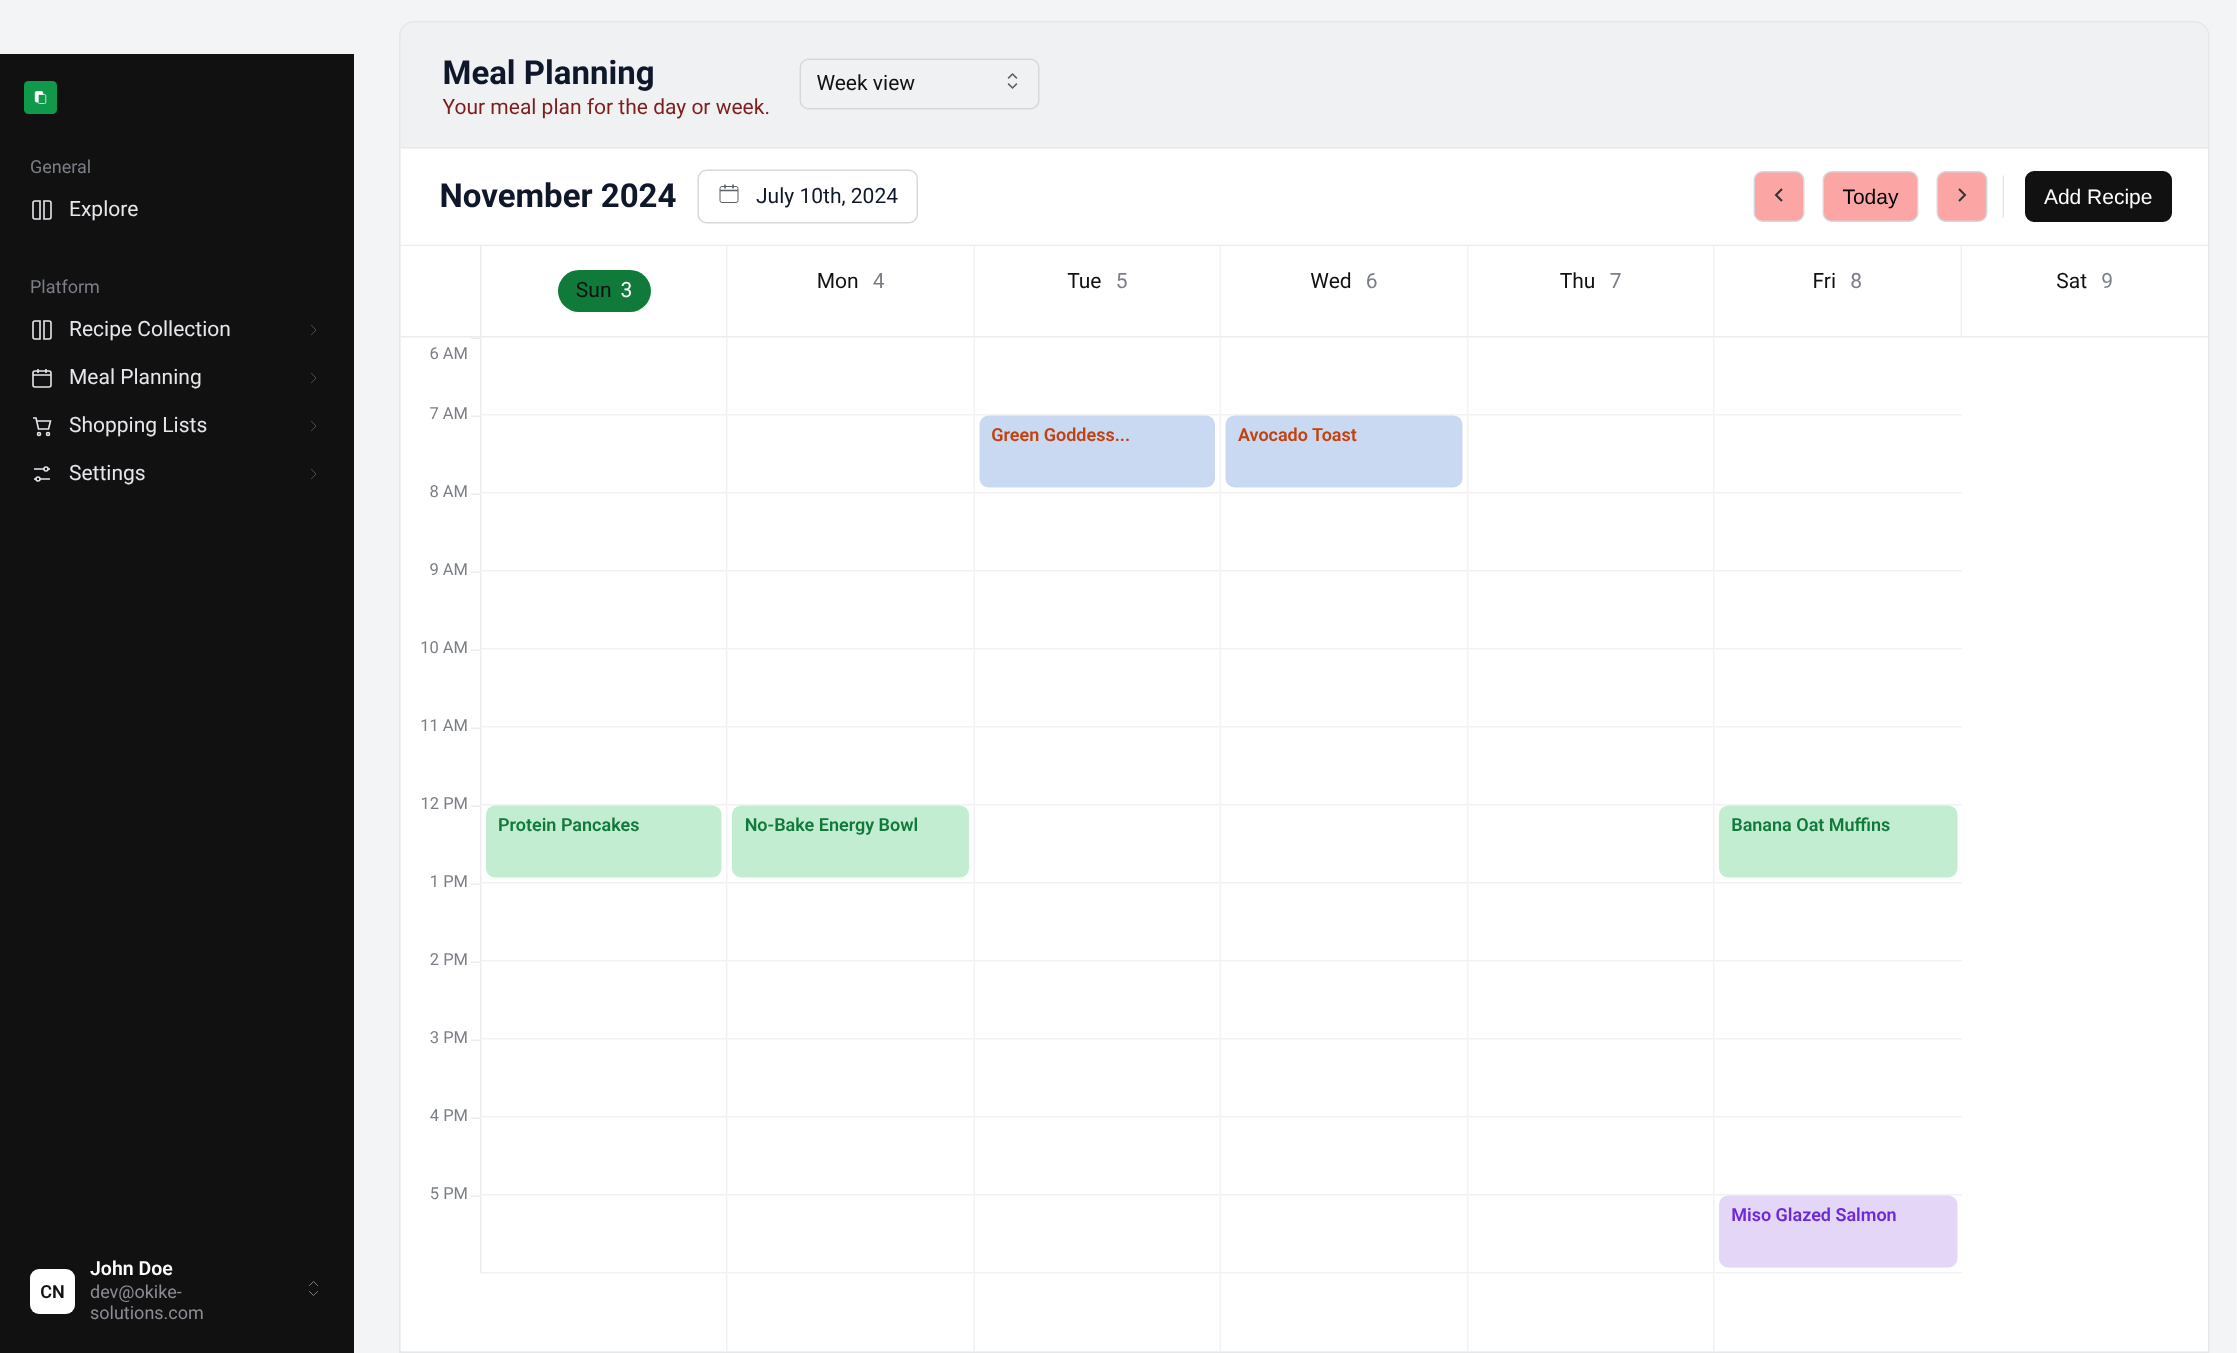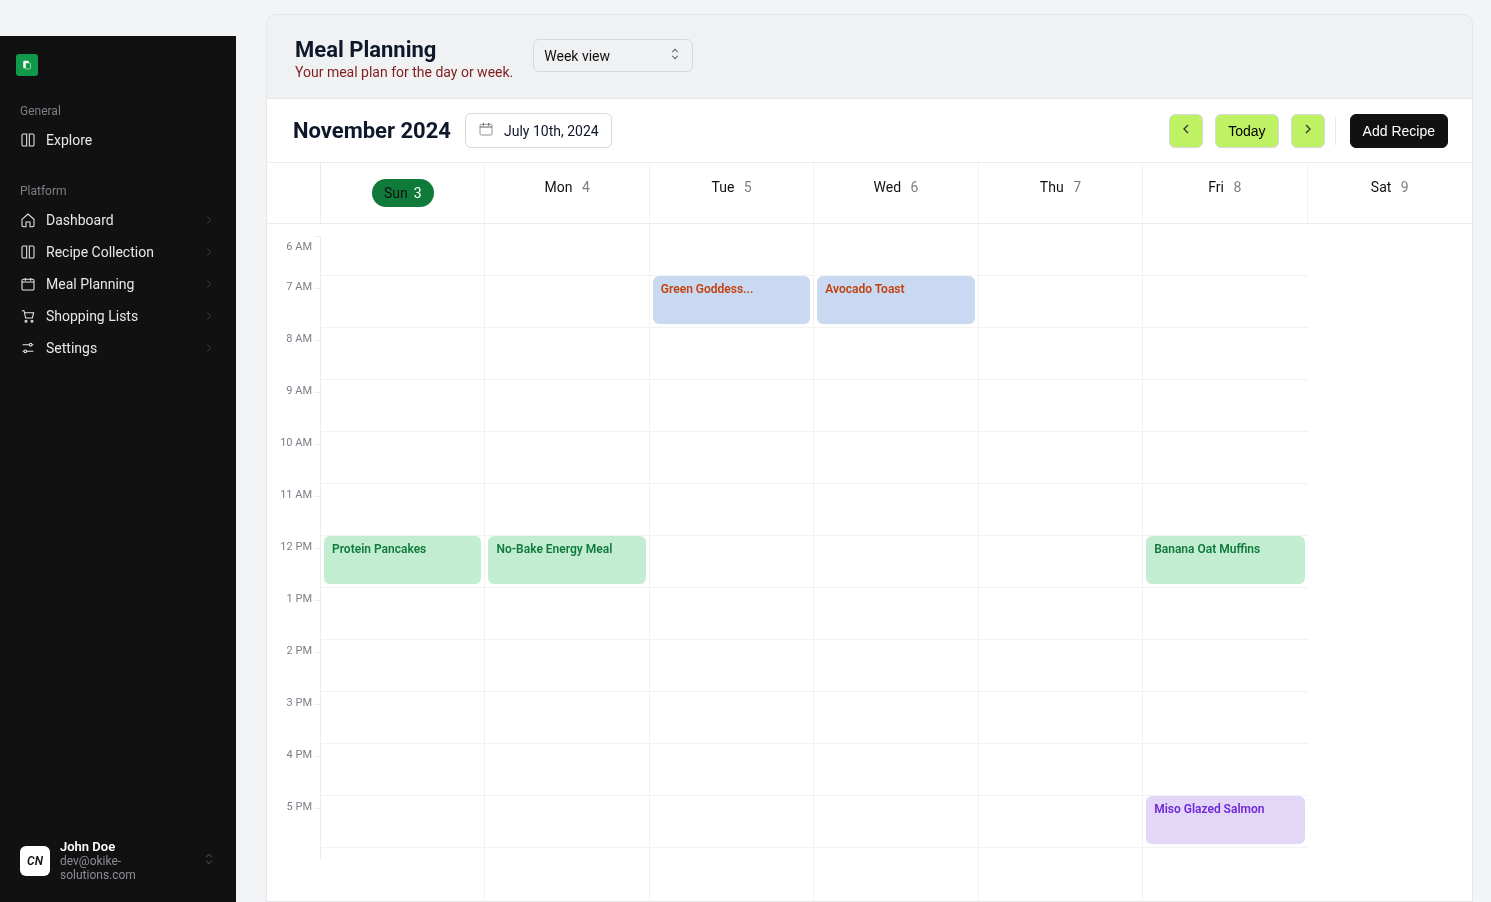--- a/index.html
+++ b/index.html
@@ -60,21 +60,21 @@
     border-radius: 8px;
     cursor: pointer;
   }
   .avatar {
     width: 30px; height: 30px;
     background: #fff;
     color: #111;
     font-weight: 600;
     font-size: 12px;
     border-radius: 6px;
-    display: flex; align-items: center; justify-content: center; font-style: italic;
+    display: flex; align-items: center; justify-content: center;
   }
   .user-box .name { font-size: 13px; font-weight: 600; color: #fff; }
   .user-box .email { font-size: 12px; color: #8a8d93; }
   .updown-chev svg { width: 14px; height: 14px; stroke: #8a8d93; fill: none; }
 
   
   .main {
     flex: 1;
     display: flex;
     flex-direction: column;
@@ -137,21 +137,21 @@
     border-radius: 6px;
     padding: 7px 12px;
     font-size: 14px;
     cursor: pointer;
   }
   .date-pill svg { width: 16px; height: 16px; stroke: #5c5f66; fill: none; }
   .toolbar .gap { flex: 1; }
   .btn {
     display: inline-flex; align-items: center; justify-content: center;
     border: 1px solid #d6d8dc;
-    background: #bef264;
+    background: #fca5a5;
     border-radius: 6px;
     height: 34px;
     padding: 0 12px;
     font-size: 14px;
     cursor: pointer;
   }
   .btn-icon { width: 34px; padding: 0; }
   .btn svg { width: 16px; height: 16px; stroke: #333; fill: none; }
   .vsep { width: 1px; height: 28px; background: #e5e7eb; margin: 0 14px 0 10px; }
   .btn-primary {
@@ -196,21 +196,20 @@
   .cal-body {
     flex: 1;
     overflow-y: auto;
     display: grid;
     grid-template-columns: 54px repeat(7, 1fr);
     position: relative;
   }
   .time-col {
     grid-column: 1;
     position: relative;
-    margin-top: 12px;
   }
   .hour-row {
     height: 52px;
     border-bottom: 1px solid #f2f2f4;
     position: relative;
   }
   .time-col .hour-row {
     border-right: 1px solid #ececef;
     border-bottom: none;
   }
@@ -262,30 +261,20 @@
 
   <div id="nav-sections">
       <div class="section-label">General</div>
       <div class="nav-item">
         <span class="nav-icon"><svg viewBox="0 0 24 24">
             <path d="M3 5a2 2 0 0 1 2-2h5v18H5a2 2 0 0 1-2-2zM21 5a2 2 0 0 0-2-2h-5v18h5a2 2 0 0 0 2-2z"></path>
           </svg></span>
         <span>Explore</span>
       </div>
       <div class="section-label">Platform</div>
-      <div class="nav-item">
-        <span class="nav-icon"><svg viewBox="0 0 24 24">
-            <path d="M3 11l9-8 9 8v9a2 2 0 0 1-2 2h-4v-7h-6v7H5a2 2 0 0 1-2-2z"></path>
-          </svg></span>
-        <span>Dashboard</span>
-        <span class="spacer"></span>
-        <span class="chev"><svg viewBox="0 0 24 24" stroke="#8a8d93" fill="none">
-            <path d="M9 6l6 6-6 6"></path>
-          </svg></span>
-      </div>
       <div class="nav-item">
         <span class="nav-icon"><svg viewBox="0 0 24 24">
             <path d="M3 5a2 2 0 0 1 2-2h5v18H5a2 2 0 0 1-2-2zM21 5a2 2 0 0 0-2-2h-5v18h5a2 2 0 0 0 2-2z"></path>
           </svg></span>
         <span>Recipe Collection</span>
         <span class="spacer"></span>
         <span class="chev"><svg viewBox="0 0 24 24" stroke="#8a8d93" fill="none">
             <path d="M9 6l6 6-6 6"></path>
           </svg></span>
       </div>
@@ -474,21 +463,21 @@
               <div class="hour-row"></div>
               <div class="hour-row"></div>
               <div class="hour-row"></div>
               <div class="hour-row"></div>
               <div class="hour-row"></div>
               <div class="hour-row"></div>
               <div class="hour-row"></div>
               <div class="hour-row"></div>
               <div class="hour-row"></div>
               <div class="hour-row"></div>
-              <div class="event ev-green" style="top: 312px; height: 48px;">No-Bake Energy Meal</div>
+              <div class="event ev-green" style="top: 312px; height: 48px;">No-Bake Energy Bowl</div>
             </div>
             <div class="day-col">
               <div class="hour-row"></div>
               <div class="hour-row"></div>
               <div class="hour-row"></div>
               <div class="hour-row"></div>
               <div class="hour-row"></div>
               <div class="hour-row"></div>
               <div class="hour-row"></div>
               <div class="hour-row"></div>

